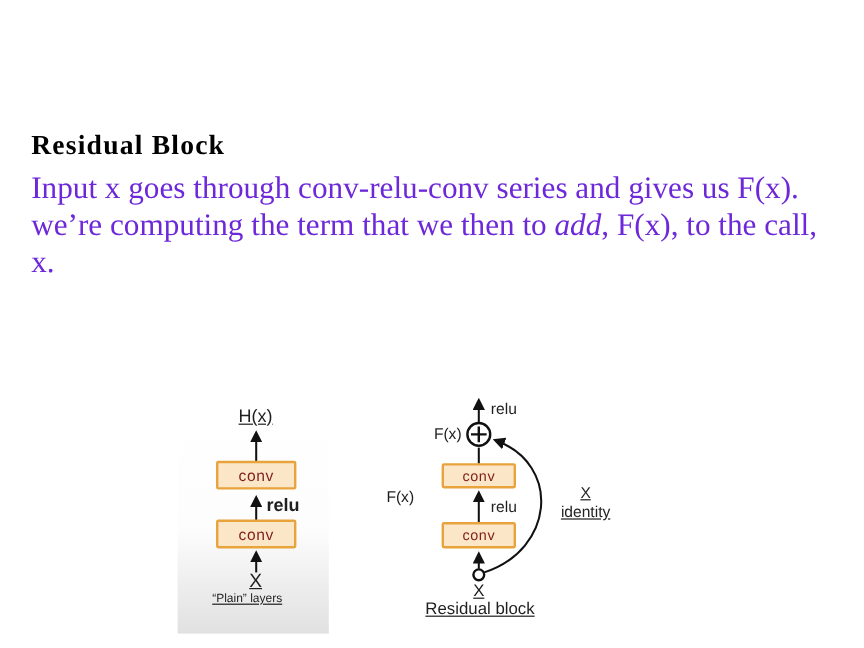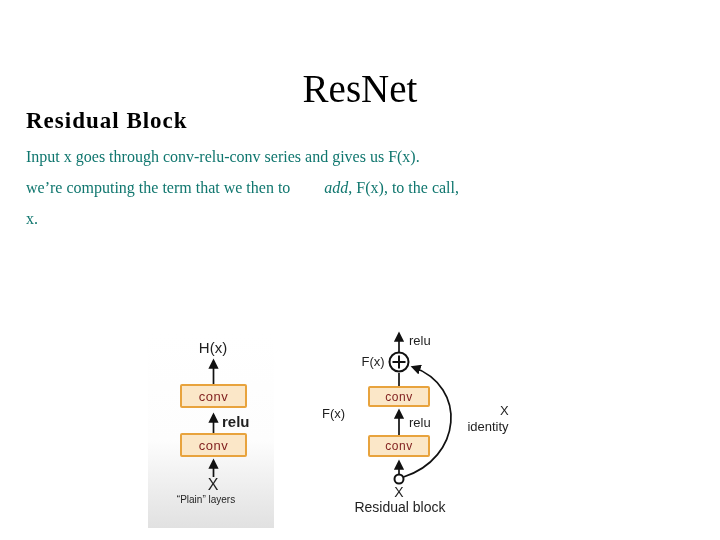--- a/index.html
+++ b/index.html
@@ -17,57 +17,56 @@
     font-size: 39px; color: #000;
     font-family: "Liberation Serif", serif;
   }
   .heading {
     position: absolute; left: 26px; top: 108px;
     font-size: 23px; font-weight: bold; letter-spacing: 1px;
     color: #000;
   }
   .bodytext {
     position: absolute; left: 26px; top: 141px; width: 692px;
-    font-size: 16px; line-height: 31px; color: #0f766e;
+    font-size: 26px; line-height: 31px; color: #6d28d9;
     white-space: nowrap;
   }
-  .bodytext .it { font-style: italic; margin-left: 30px; }
+  .bodytext .it { font-style: italic; }
 
   
   .diagram-left {
     position: absolute; left: 148px; top: 333px; width: 126px; height: 195px;
     background: linear-gradient(180deg, #ffffff 0%, #fdfdfd 55%, #ececec 82%, #e1e1e1 100%);
   }
   .diagram-right {
     position: absolute; left: 320px; top: 328px; width: 205px; height: 195px;
   }
   .dlabel {
     position: absolute;
     font-family: "Liberation Sans", sans-serif;
     color: #1f1f1f; white-space: nowrap;
   }
-  .center { transform: translateX(-50%); text-align: right; }
+  .center { transform: translateX(-50%); text-align: center; text-decoration: underline; }
   .convbox {
     position: absolute;
     background: #fbe7c8;
     border: 2px solid #e8a33d;
     border-radius: 2px;
     display: flex; align-items: center; justify-content: center;
     font-family: "Liberation Sans", sans-serif;
     color: #7f1d1d; letter-spacing: 0.5px;
     box-sizing: border-box;
   }
   .connectors { position: absolute; left: 140px; top: 325px; width: 390px; height: 210px; }
 </style>
 </head>
 <body>
 
 <div class="slide">
 
-  <div class="title">ResNet</div>
   <div class="heading">Residual Block</div>
 
   <div class="bodytext">
     <div>Input x goes through conv-relu-conv series and gives us F(x).</div>
     <div><span>we’re computing the term that we then to </span><span class="it">add</span><span>, F(x), to the call,</span></div>
     <div>x.</div>
   </div>
 
   <div class="diagram-left">
     <div class="dlabel center" style="left:65px; top:6px; font-size:15px;">H(x)</div>

